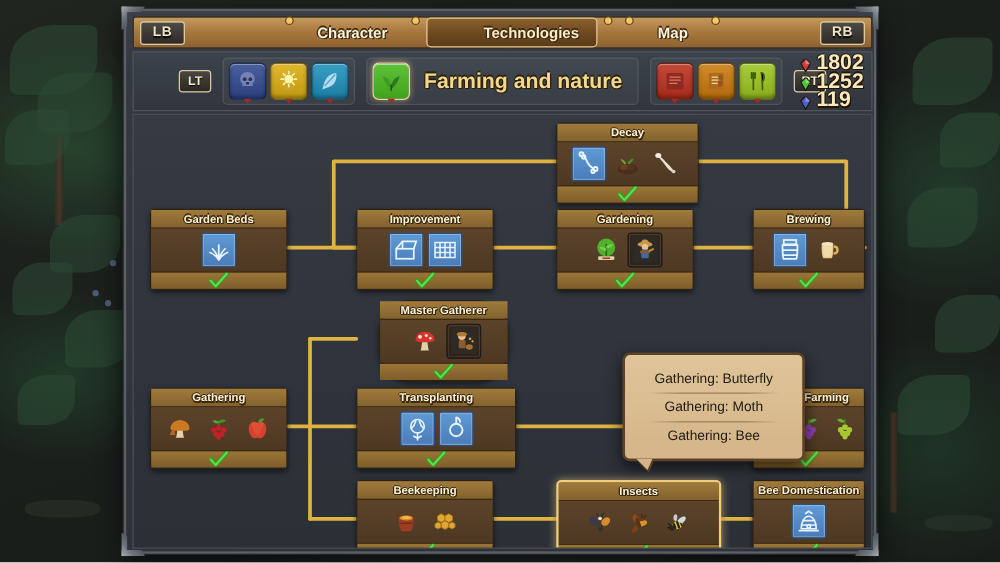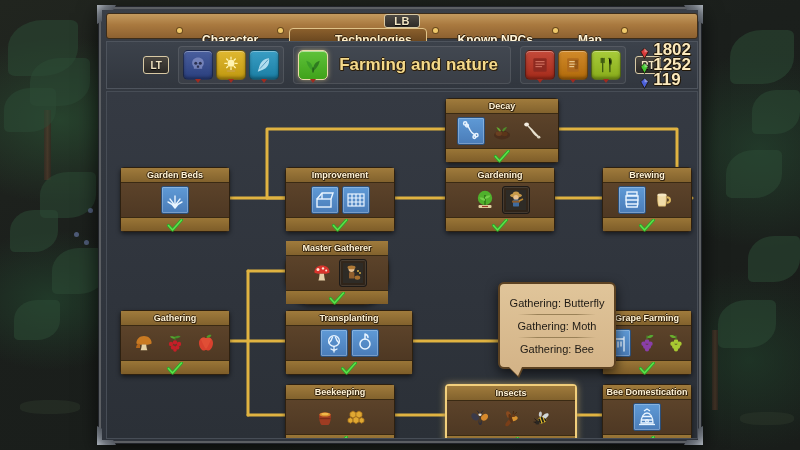--- a/index.html
+++ b/index.html
@@ -68,21 +68,21 @@
   .corner i.h { left: 0; top: 0; width: 19px; height: 5px; clip-path: polygon(0 0,100% 0,85% 100%,0 100%); }
   .corner i.v { left: 0; top: 0; width: 5px; height: 19px; clip-path: polygon(0 0,100% 0,100% 85%,0 100%); }
 
   
   #tabbar {
     position: absolute; left: 5px; top: 4px;
     width: 592px; height: 26px;
     background: linear-gradient(180deg, #c49a5e 0%, #a9793f 45%, #8d6130 100%);
     border: 1px solid #3d2d1a;
     border-radius: 3px;
-    display: flex; align-items: center; flex-direction: column;
+    display: flex; align-items: center;
   }
   .bumper {
     width: 36px; height: 19px; margin: 0 5px;
     background: linear-gradient(180deg, #4e4a44, #2e2b27);
     border: 1px solid #d8c9a4;
     border-radius: 3px;
     color: #f3e6c4; font-size: 11px; font-weight: bold;
     display: flex; align-items: center; justify-content: center;
     letter-spacing: .5px;
     text-shadow: 0 1px 1px #000;
@@ -245,21 +245,21 @@
     background: linear-gradient(180deg, #9a7637 0%, #7e5d29 100%);
     border-top: 1px solid #3a2a13;
     display: flex; align-items: center; justify-content: center;
   }
   .check { width: 16px; height: 13px; }
 
   
   #tooltip {
     position: absolute;
     left: 391px; top: 190px;
-    width: 118px;
+    width: 146px;
     background: linear-gradient(180deg, #e0c59a 0%, #d4b488 100%);
     border: 2px solid #5c4222;
     border-radius: 6px;
     box-shadow: 0 4px 12px rgba(0,0,0,.65);
     z-index: 40;
     padding: 9px 6px 8px;
   }
   #tooltip::after {
     content: "";
     position: absolute;
@@ -328,21 +328,20 @@
       </div>
 
     <div id="tabbar">
       <div class="bumper">LB</div>
       <div id="tabs">
           <div class="tabdot"></div>
           <div class="tab">Character</div>
           <div class="tabdot"></div>
           <div class="tab active">Technologies</div>
           <div class="tabdot"></div>
-          <div class="tab">Known NPCs</div>
           <div class="tabdot"></div>
           <div class="tab">Map</div>
           <div class="tabdot"></div>
         </div>
       <div class="bumper">RB</div>
     </div>
 
     <div id="cattoolbar">
       <div class="trigger">LT</div>
       <div class="spacer"></div>
@@ -605,21 +604,21 @@
                 </svg>
               </div>
             </div>
             <div class="node-foot">
               <span class="check"><svg viewBox="0 0 16 13">
                   <path d="M1.5 6.5 L5.5 11 L14.5 1" fill="none" stroke="#2aa828" stroke-width="3.2" stroke-linecap="round" stroke-linejoin="round"></path>
                   <path d="M1.5 6.5 L5.5 11 L14.5 1" fill="none" stroke="#5fe04a" stroke-width="1.5" stroke-linecap="round" stroke-linejoin="round"></path>
                 </svg></span>
             </div>
           </div>
-          <div class="node" style="left: 178px; top: 148px; width: 104px; border-radius: 26px;">
+          <div class="node" style="left: 196px; top: 148px; width: 104px; border-radius: 26px;">
             <div class="node-title">Master Gatherer</div>
             <div class="node-body">
               <div class="slot">
                 <svg viewBox="0 0 24 24" xmlns="http://www.w3.org/2000/svg">
                   <path d="M4.4 11c0-4 3.4-6.6 7.6-6.6S19.6 7 19.6 11c0 1.2-2 1.8-7.6 1.8S4.4 12.2 4.4 11z" fill="#d8342c"></path>
                   <circle cx="8" cy="8.4" r="1.5" fill="#fbe9d8"></circle>
                   <circle cx="13" cy="7.4" r="1.2" fill="#fbe9d8"></circle>
                   <circle cx="16.2" cy="9.6" r="1" fill="#fbe9d8"></circle>
                   <path d="M9.6 12.8h4.4c.3 3.2.6 5.4 1.2 6.6H8.4c.6-1.2.9-3.4 1.2-6.6z" fill="#e4cfa8"></path>
                 </svg>

